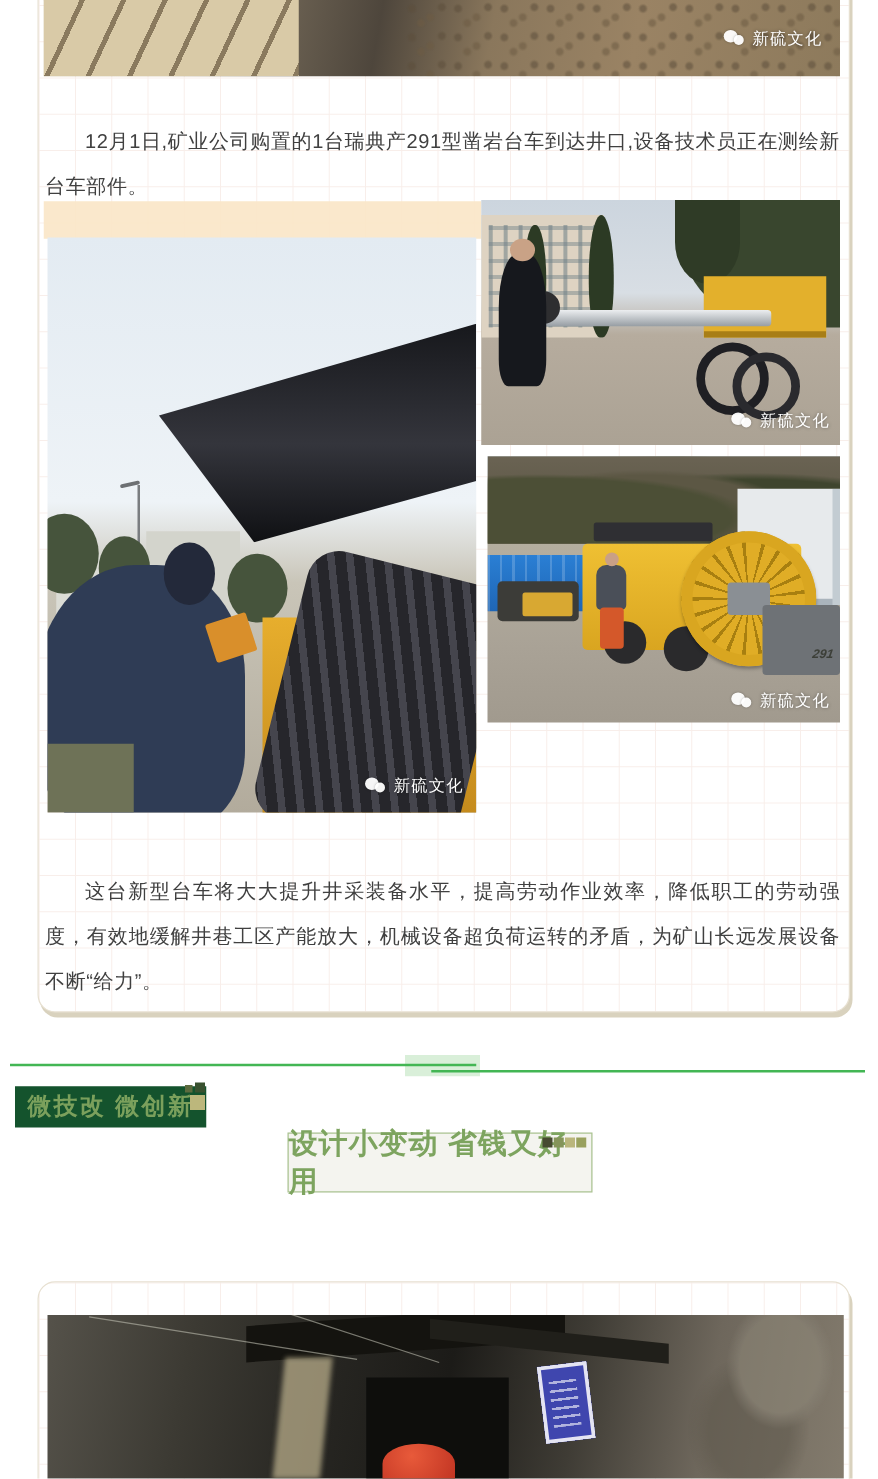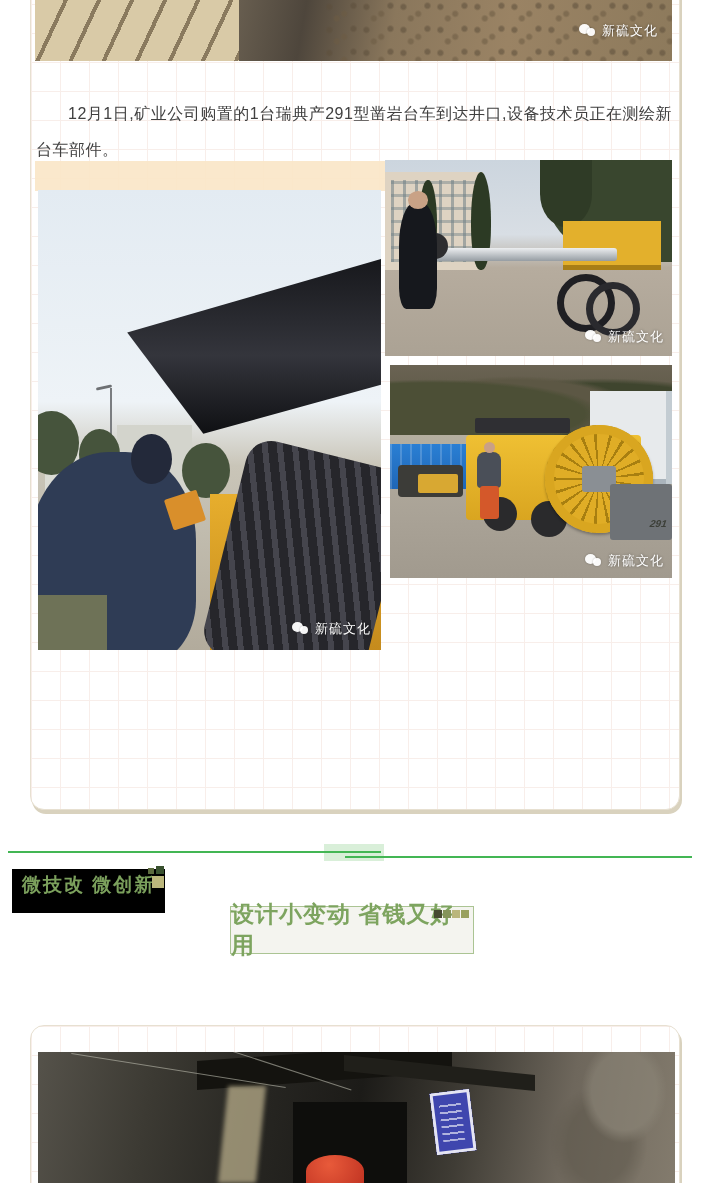--- a/index.html
+++ b/index.html
@@ -133,21 +133,21 @@
   .p5-helmet{left:42%;bottom:-4px;width:58px;height:32px;background:radial-gradient(circle at 40% 30%,#e85a3a,#c03322);border-radius:50% 50% 8% 8%;}
   .p5-rock{right:0;top:0;width:20%;height:100%;opacity:.5;
     background:radial-gradient(ellipse at 60% 30%,#8f897b 0 30%,transparent 40%),radial-gradient(ellipse at 40% 70%,#5d574b 0 30%,transparent 45%);}
 
   
   .div-box{left:324px;top:844px;width:60px;height:17px;background:#d9efd9;}
   .div-line-l{left:8px;top:851px;width:373px;height:2px;background:#43b654;}
   .div-line-r{left:345px;top:856px;width:347px;height:2px;background:#43b654;}
 
   
-  .tag{left:12px;top:869px;padding:3px 10px 15px 10px;background:#000000;color:#7ba05c;font-size:19px;font-weight:bold;letter-spacing:2px;}
+  .tag{left:12px;top:869px;padding:3px 10px 4px 10px;background:#14532d;color:#7ba05c;font-size:19px;font-weight:bold;letter-spacing:2px;}
   .sq{position:absolute;}
   .tag-sq1{left:148px;top:868px;width:6px;height:6px;background:#5c6b3e;}
   .tag-sq2{left:156px;top:866px;width:8px;height:8px;background:#39512f;}
   .tag-sq3{left:152px;top:876px;width:12px;height:12px;background:#bcb77c;}
 
   
   .title-box{left:230px;top:906px;width:244px;height:48px;background:#f4f4ef;border:1px solid #abc493;box-sizing:border-box;}
   .title-text{position:absolute;left:0;top:0;width:100%;height:100%;display:flex;align-items:center;justify-content:center;
     color:#7da45f;font-size:23px;font-weight:bold;letter-spacing:1px;}
   .tb-sq1{right:31px;top:3px;width:8px;height:8px;background:#474a31;}
@@ -239,20 +239,21 @@
     </div>
     <div class="abs p4-jacket"></div>
     <div class="abs p4-pants"></div>
     <div class="abs p4-whead"></div>
     <div class="wm" style="right:8px;bottom:8px;">
       <span class="wm-icon"></span>
       <span class="wm-text">新硫文化</span>
     </div>
   </div>
 
+  <p id="para2" class="para">这台新型台车将大大提升井采装备水平，提高劳动作业效率，降低职工的劳动强度，有效地缓解井巷工区产能放大，机械设备超负荷运转的矛盾，为矿山长远发展设备不断“给力”。</p>
 
   <div class="abs div-box"></div>
   <div class="abs div-line-l"></div>
   <div class="abs div-line-r"></div>
 
   <div class="abs tag">微技改 微创新</div>
   <div class="sq tag-sq1"></div>
   <div class="sq tag-sq2"></div>
   <div class="sq tag-sq3"></div>
 

